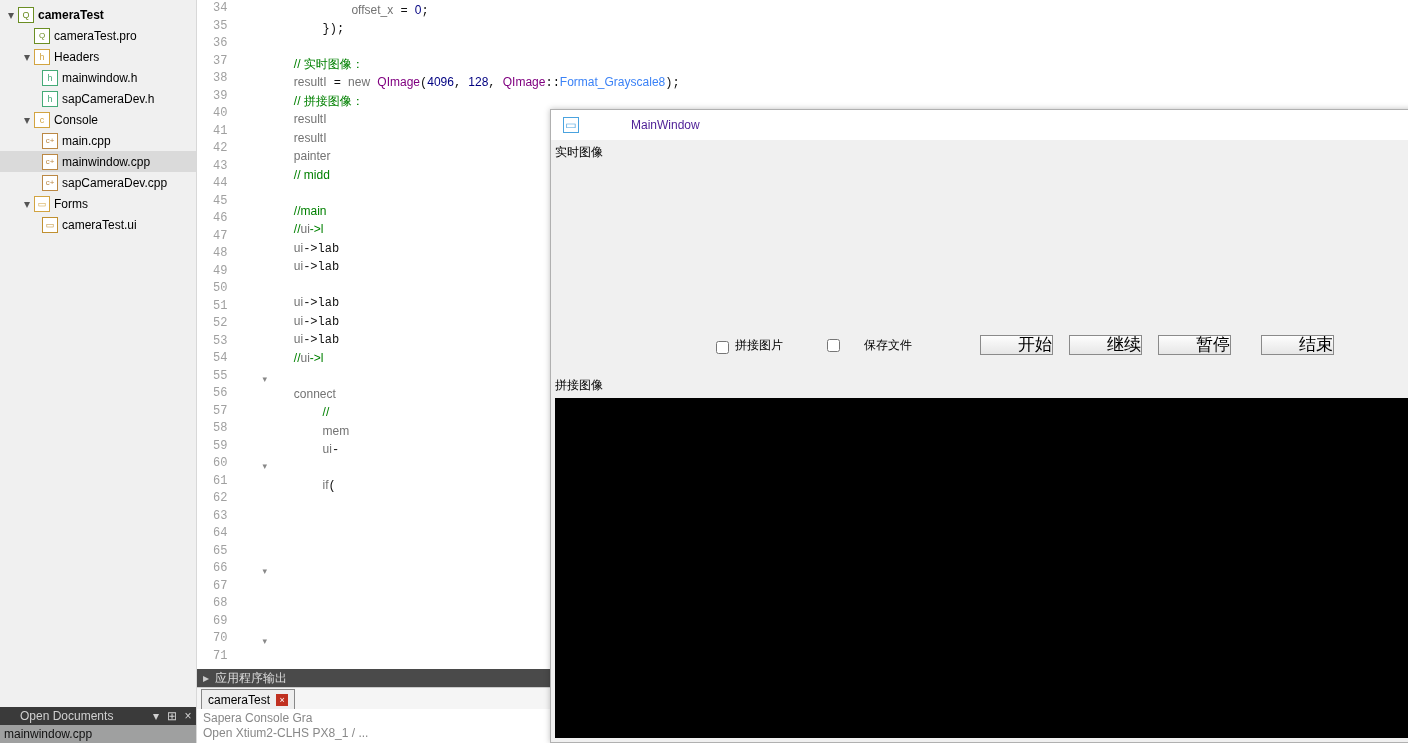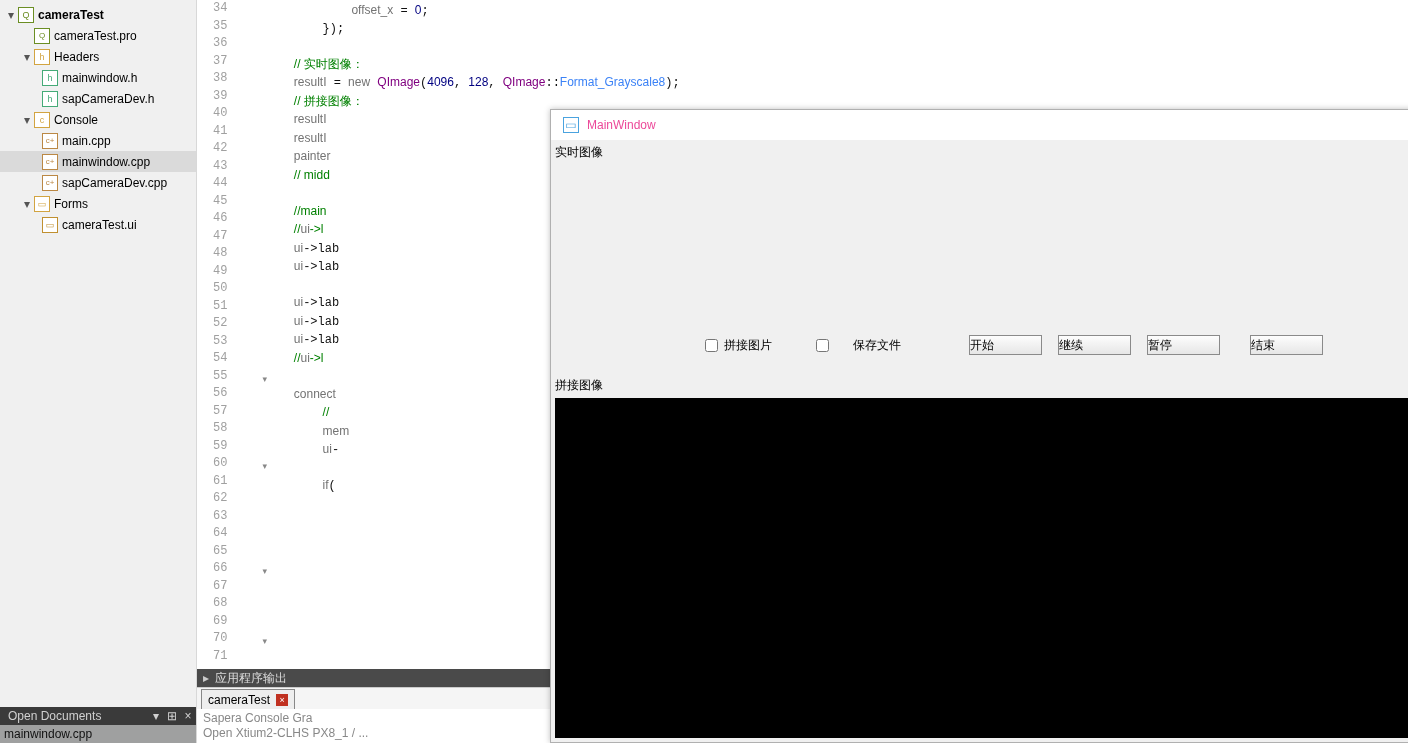--- a/index.html
+++ b/index.html
@@ -14,21 +14,21 @@
 .tree-node .icon { width: 16px; height: 16px; margin-right: 4px; display: inline-flex; align-items: center; justify-content: center; font-size: 9px; }
 .tree-node.indent1 { padding-left: 20px; }
 .tree-node.indent2 { padding-left: 42px; }
 .icon.project { border: 1px solid #6b8e23; color: #6b8e23; background:#fff;}
 .icon.pro { border: 1px solid #6b8e23; color: #6b8e23; font-size:8px; background:#fff;}
 .icon.folder { border:1px solid #d2a441; background:#fff; color:#d2a441;}
 .icon.h { border:1px solid #4a7; color:#4a7; background:#fff;}
 .icon.cpp { border:1px solid #b84; color:#b84; background:#fff; font-size:8px;}
 .icon.ui { border:1px solid #c09030; color:#c09030; background:#fff;}
 
-.open-docs-hdr { background:#3a3a3a; color:#d0d0d0; height:18px; display:flex; align-items:center; padding-left:8px; font-size:11px; }
+.open-docs-hdr { background:#3a3a3a; color:#d0d0d0; height:18px; display:flex; align-items:center; padding-left:20px; font-size:11px; }
 .open-docs-hdr .spacer { flex:1; }
 .open-docs-hdr .hdr-btn { width:16px; text-align:center; color:#d0d0d0; }
 .open-docs-list { background:#9fa0a0; }
 .open-docs-list .doc { height:18px; padding-left:4px; color:#111; display:flex; align-items:center; }
 
 
 .editor-wrap { flex:1; display:flex; flex-direction:column; background:#ffffff; position:relative; }
 .code-area { flex:1; display:flex; overflow:hidden; }
 .gutter { width:52px; background:#fff; color:#a0a0a0; font-family:"Consolas","Courier New",monospace; font-size:12px; text-align:left; padding-right:10px; line-height:17.5px; padding-top:0; position:relative;margin-left:16px;}
 .gutter .fold { position:absolute; right:-2px; color:#888; font-size:9px;}
@@ -44,28 +44,28 @@
 .output-tabbar .chev { margin-right:6px; color:#ccc;}
 .output-tabs { height:22px; background:#f5f5f5; border-top:1px solid #ccc; display:flex; align-items:flex-end;}
 .output-tab { height:20px; border:1px solid #888; border-bottom:none; background:#eee; padding:0 6px; display:flex; align-items:center; font-size:10px; font-family:"Consolas",monospace; margin-left:4px;}
 .output-tab .close { margin-left:6px; width:12px; height:12px; background:#c03020; color:#fff; font-size:9px; display:inline-flex; align-items:center; justify-content:center;}
 .output-body { background:#fff; color:#888; font-family:"Consolas",monospace; font-size:11px; line-height:15px; padding:2px 6px; height:34px; overflow:hidden;}
 
 
 .appwin { position:absolute; left:353px; top:109px; width:1055px; height:634px; background:#f0f0f0; border:1px solid #b0b0b0; box-shadow:0 0 6px rgba(0,0,0,.25); display:flex; flex-direction:column;}
 .appwin .titlebar { height:30px; background:#fff; display:flex; align-items:center; padding:0 4px;}
 .appwin .titlebar .winicon { width:16px; height:16px; margin:0 8px; color:#4aa3df; display:inline-flex; align-items:center; justify-content:center; border:1px solid #4aa3df;}
-.appwin .titlebar .title { color:#ec4899; }
+.appwin .titlebar .title { color:#4c1d95;margin-left:44px; }
 .appwin .titlebar .spacer { flex:1;}
 .appwin .client { flex:1; padding:4px 4px 0 4px; display:flex; flex-direction:column; background:#f0f0f0;}
 .appwin .lbl { font-size:12px; color:#000; }
 .appwin .live-area { height:162px; }
 .appwin .ctrl-row { height:44px; display:flex; align-items:center;}
 .appwin input[type=checkbox]{ width:13px; height:13px; margin-right:6px;}
-.qtbtn { width:73px; height:20px; background:linear-gradient(#fdfdfd,#e6e6e6); border:1px solid #8a8a8a; font-size:12px; text-align:left; line-height:18px;}
+.qtbtn { width:73px; height:20px; background:linear-gradient(#fdfdfd,#e6e6e6); border:1px solid #8a8a8a; font-size:17px; text-align:right; line-height:18px;}
 .appwin .stitch-img { flex:1; background:#000; margin:4px 0;}
 </style>
 </head>
 <body>
 
 <div class="sidebar">
   <div class="tree">
     <div class="tree-node">
       <span class="chevron">▾</span>
       <span class="icon project">Q</span>
@@ -235,21 +235,21 @@
       <span class="winicon">▭</span>
       <span class="title">MainWindow</span>
       <span class="spacer"></span>
 
     </div>
     <div class="client">
       <div class="lbl">实时图像</div>
       <div class="live-area"></div>
       <div class="ctrl-row">
         <span style="width:150px;"></span>
-        <label style="display:flex;align-items:center;">
+        <label style="display:flex;align-items:flex-end;margin-left:11px;">
           <input type="checkbox" style="">
           <span>拼接图片</span>
         </label>
         <span style="width:44px;"></span>
         <label style="display:flex;align-items:center;gap:18px;">
           <input type="checkbox" style="">
           <span>保存文件</span>
         </label>
         <span style="width:68px;"></span>
         <button class="qtbtn">开始</button>

